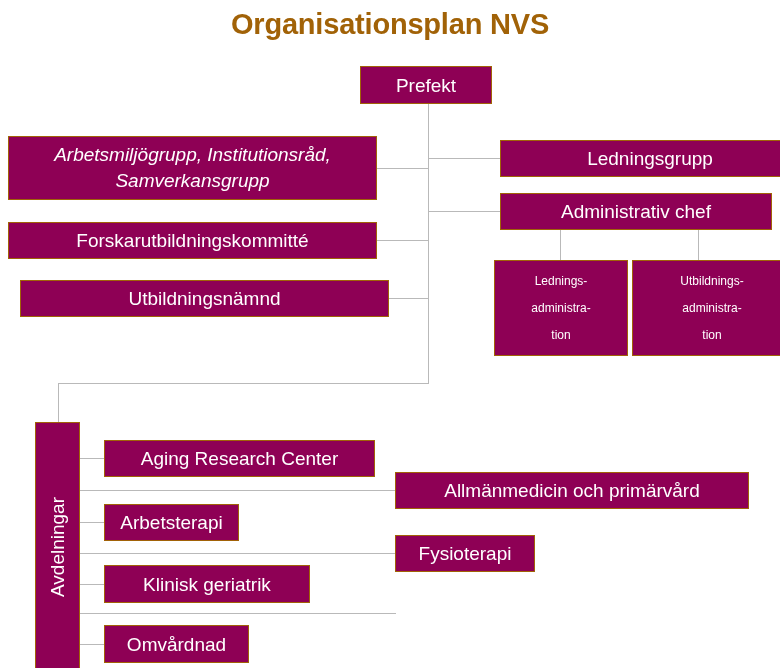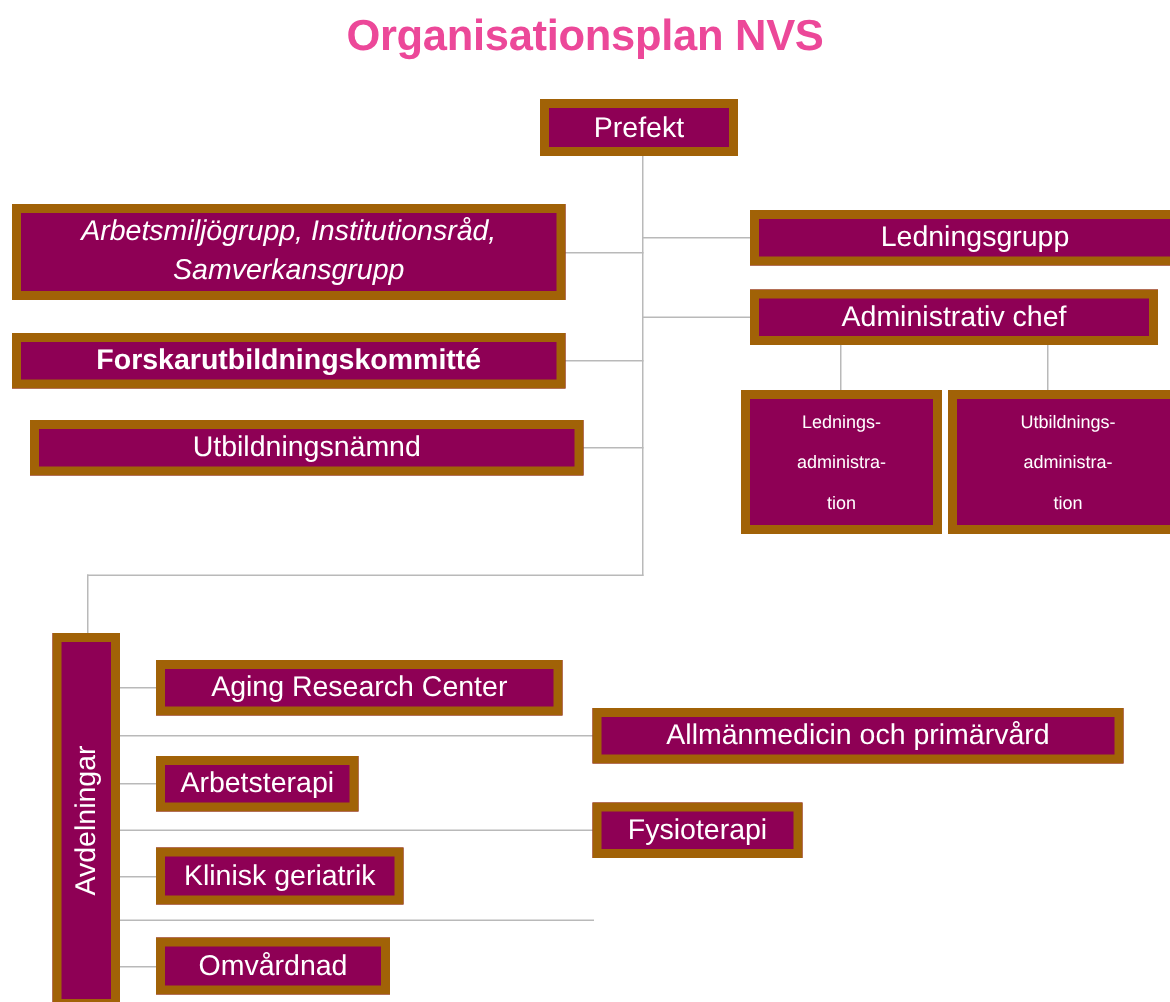--- a/index.html
+++ b/index.html
@@ -21,30 +21,30 @@
   }
   
   .chart-title {
     position: absolute;
     left: 0;
     top: 6px;
     width: 780px;
     text-align: center;
     font-size: 29px;
     font-weight: bold;
-    color: #ec4899;
+    color: #a16207;
     letter-spacing: -0.2px;
     line-height: 36px;
   }
   
   .node {
     position: absolute;
     background: #8e0055;
     color: #ffffff;
-    border: 6px solid #a16207;
+    border: 1px solid #a16207;
     box-sizing: border-box;
     display: flex;
     align-items: center;
     justify-content: center;
     text-align: center;
     font-size: 19px;
     line-height: 25px;
     padding: 0 6px;
     z-index: 3;
   }
@@ -102,21 +102,21 @@
 
   <div class="node" style="left:360px; top:66px; width:132px; height:38px;">
     <span class="lbl">Prefekt</span>
   </div>
 
   <div class="node two-line" style="left:8px; top:136px; width:369px; height:64px;font-style:italic;">
     <span class="lbl">Arbetsmiljögrupp, Institutionsråd,
 Samverkansgrupp</span>
   </div>
 
-  <div class="node" style="left:8px; top:222px; width:369px; height:37px;font-weight:bold;">
+  <div class="node" style="left:8px; top:222px; width:369px; height:37px;">
     <span class="lbl">Forskarutbildningskommitté</span>
   </div>
 
   <div class="node" style="left:8px; top:280px; width:369px; height:37px;margin-left:12px;">
     <span class="lbl">Utbildningsnämnd</span>
   </div>
 
   <div class="node" style="left:500px; top:140px; width:300px; height:37px;">
     <span class="lbl">Ledningsgrupp</span>
   </div>
@@ -150,22 +150,22 @@
   </div>
 
   <div class="node" style="left:104px; top:504px; width:135px; height:37px;">
     <span class="lbl">Arbetsterapi</span>
   </div>
 
   <div class="node" style="left:395px; top:535px; width:140px; height:37px;">
     <span class="lbl">Fysioterapi</span>
   </div>
 
-  <div class="node" style="left:104px; top:565px; width:165px; height:38px;">
+  <div class="node" style="left:104px; top:565px; width:206px; height:38px;">
     <span class="lbl">Klinisk geriatrik</span>
   </div>
 
 
-  <div class="node" style="left:104px; top:625px; width:156px; height:38px;">
+  <div class="node" style="left:104px; top:625px; width:145px; height:38px;">
     <span class="lbl">Omvårdnad</span>
   </div>
 
 </div>
 
 </body></html>

